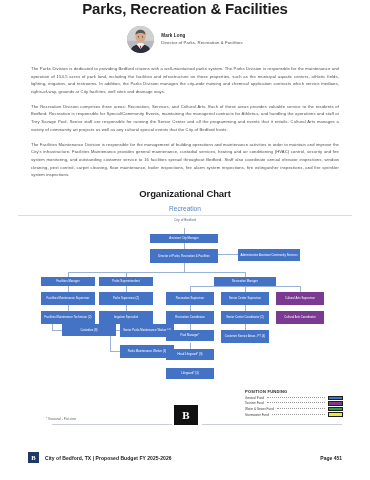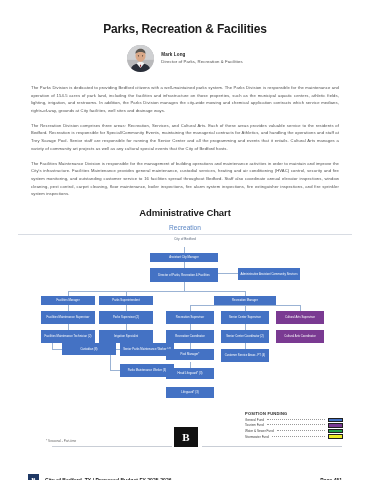--- a/index.html
+++ b/index.html
@@ -7,25 +7,24 @@
     width: 370px; height: 480px;
     background: #ffffff;
     font-family: "Liberation Sans", sans-serif;
     overflow: hidden;
   }
   .page { position: relative; width: 370px; height: 480px; background:#fff; }
 
   
   .page-title {
     text-align: center;
-    font-size: 12px;
+    font-size: 15px;
     font-weight: bold;
     color: #1b1b1b;
     letter-spacing: -0.15px;
-    margin-top: 22px;
   }
   .person-row {
     display: flex;
     align-items: center;
     justify-content: center;
     gap: 7px;
     margin-top: 9px;
   }
   .avatar {
     width: 27px; height: 27px;
@@ -233,21 +232,21 @@
       <div class="person-role">Director of Parks, Recreation &amp; Facilities</div>
     </div>
   </div>
 
   <div class="body-copy">
     <p>The Parks Division is dedicated to providing Bedford citizens with a well-maintained parks system. The Parks Division is responsible for the maintenance and operation of 154.5 acres of park land, including the facilities and infrastructure on those properties, such as the municipal aquatic centers, athletic fields, lighting, irrigation, and restrooms. In addition, the Parks Division manages the city-wide mowing and chemical application contracts which service medians, rights-of-way, grounds at City facilities, well sites and drainage ways.</p>
     <p>The Recreation Division comprises three areas: Recreation, Services, and Cultural Arts. Each of these areas provides valuable service to the residents of Bedford. Recreation is responsible for Special/Community Events, maintaining the managerial contracts for Athletics, and handling the operations and staff at Trey Savage Pool. Senior staff are responsible for running the Senior Center and all the programming and events that it entails. Cultural Arts manages a variety of community art projects as well as any cultural special events that the City of Bedford hosts.</p>
     <p>The Facilities Maintenance Division is responsible for the management of building operations and maintenance activities in order to maintain and improve the City's infrastructure. Facilities Maintenance provides general maintenance, custodial services, heating and air conditioning (HVAC) control, security and fire system monitoring, and outstanding customer service to 16 facilities spread throughout Bedford. Staff also coordinate annual elevator inspections, window cleaning, pest control, carpet cleaning, floor maintenance, boiler inspections, fire alarm system inspections, fire extinguisher inspections, and fire sprinkler system inspections.</p>
   </div>
 
-  <div class="org-title">Administrative Chart</div>
+  <div class="org-title">Organizational Chart</div>
   <div class="org-sub">Recreation</div>
   <div class="org-rule"></div>
   <div class="org-root">City of Bedford</div>
 
   <div class="chart">
 
     <div class="line v" style="left:184px; top:5px;  height:6px;"></div>
     <div class="line v" style="left:184px; top:20px; height:6px;"></div>
     <div class="line h" style="left:184px; top:31px; width:54px;"></div>
     <div class="line v" style="left:184px; top:40px; height:9px;"></div>

